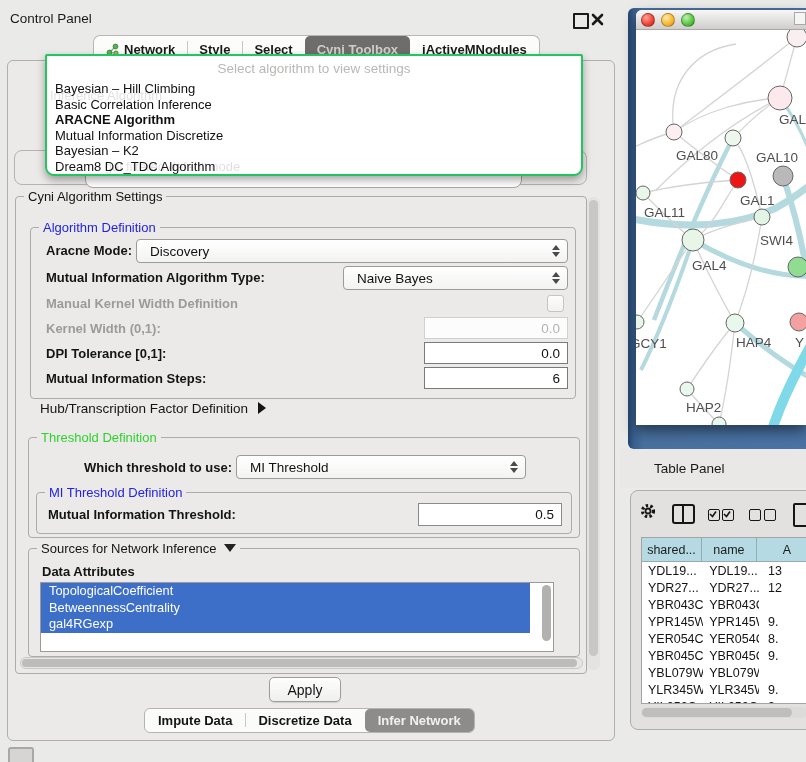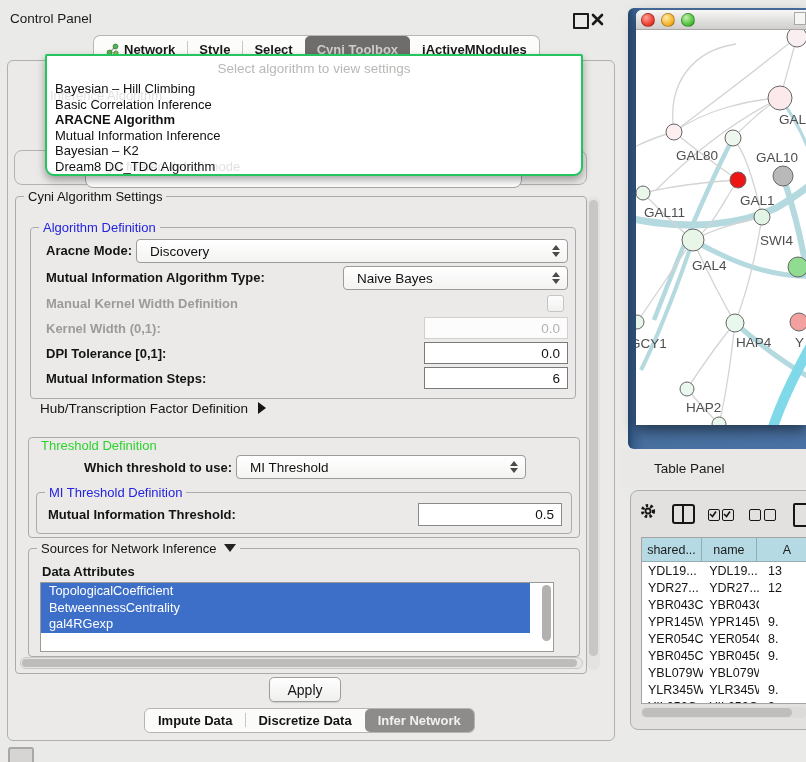--- a/index.html
+++ b/index.html
@@ -34,21 +34,21 @@
          border-radius:2px 2px 9px 9px;box-shadow:0 4px 9px rgba(0,0,0,0.35);z-index:50;}
   #popup-ph{height:25px;line-height:25px;text-align:center;color:#b9b8b6;font-size:13.5px;}
   .popup-item{height:15.5px;line-height:15.5px;font-size:13px;color:#111;padding-left:8px;}
   .popup-item.bold{font-weight:bold;}
   .ghost{position:absolute;font-size:13px;color:#444;opacity:0.16;pointer-events:none;}
 
   
   .gbox{position:absolute;border:1px solid #ababab;border-radius:4px;}
   .glabel{position:absolute;top:-8px;left:8px;background:#ebeae9;padding:0 4px;font-size:13px;white-space:nowrap;}
   .glabel.blue{color:#2323e0;}
-  .glabel.green{color:#2ed32e;margin-top:8px;}
+  .glabel.green{color:#2ed32e;}
 
   .lbl{position:absolute;font-size:13px;font-weight:bold;color:#141414;white-space:nowrap;}
   .lbl.dis{color:#9b9b9b;}
   .lbl.plain{font-weight:normal;}
 
   .combo{position:absolute;background:linear-gradient(#ffffff,#f3f3f2);border:1px solid #9c9b99;
          border-radius:4px;font-size:13.5px;color:#111;padding-left:13px;box-sizing:border-box;
          display:flex;align-items:center;}
   .stepper{position:absolute;right:7px;top:50%;transform:translateY(-50%);}
   .stepper div{width:0;height:0;border-left:4px solid transparent;border-right:4px solid transparent;}
@@ -175,21 +175,21 @@
 
   <div class="abs" id="frag-box"></div>
   <div class="abs" id="frag-combo"></div>
 
   <div class="abs" id="popup">
     <div id="popup-ph">Select algorithm to view settings</div>
     <div id="popup-items">
         <div class="popup-item">Bayesian – Hill Climbing</div>
         <div class="popup-item">Basic Correlation Inference</div>
         <div class="popup-item bold">ARACNE Algorithm</div>
-        <div class="popup-item">Mutual Information Inference</div>
+        <div class="popup-item">Mutual Information Discretize</div>
         <div class="popup-item">Bayesian – K2</div>
         <div class="popup-item">Dream8 DC_TDC Algorithm</div>
       </div>
     <div class="ghost" style="left:3px;top:32px;">Inference Algorithm</div>
     <div class="ghost" style="left:58px;top:103px;">gal filtered default node</div>
   </div>
 
   <div class="gbox" style="left:15px;top:196px;width:570px;height:476px;">
     <span class="glabel">Cyni Algorithm Settings</span>
   </div>

